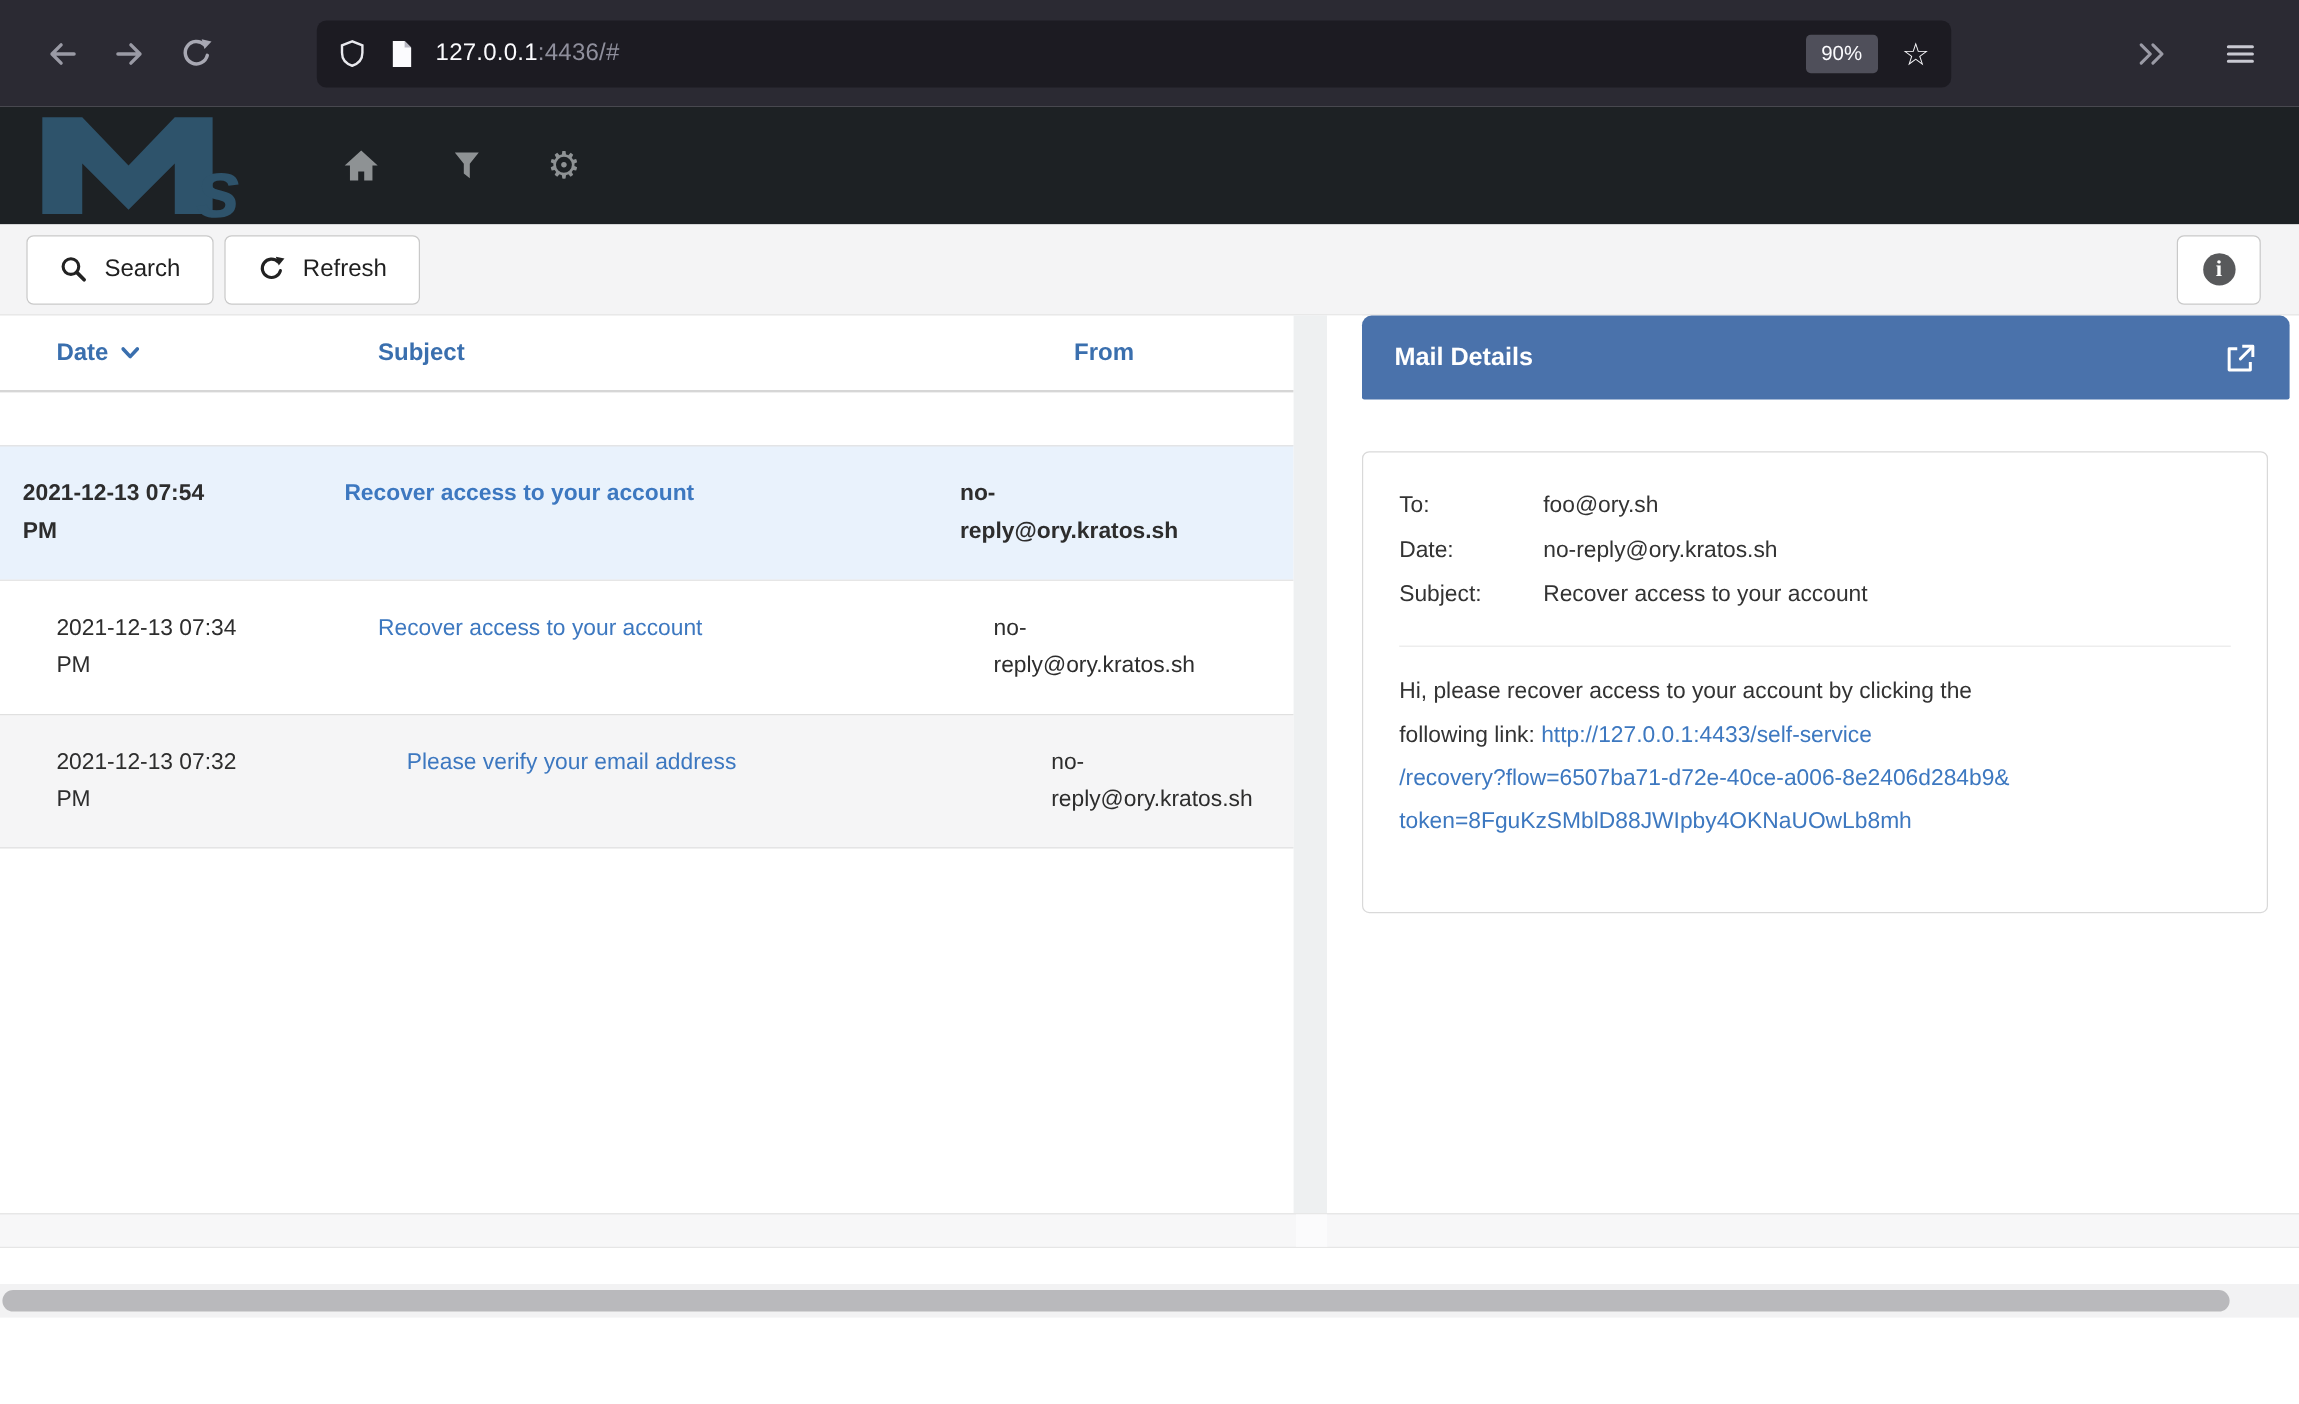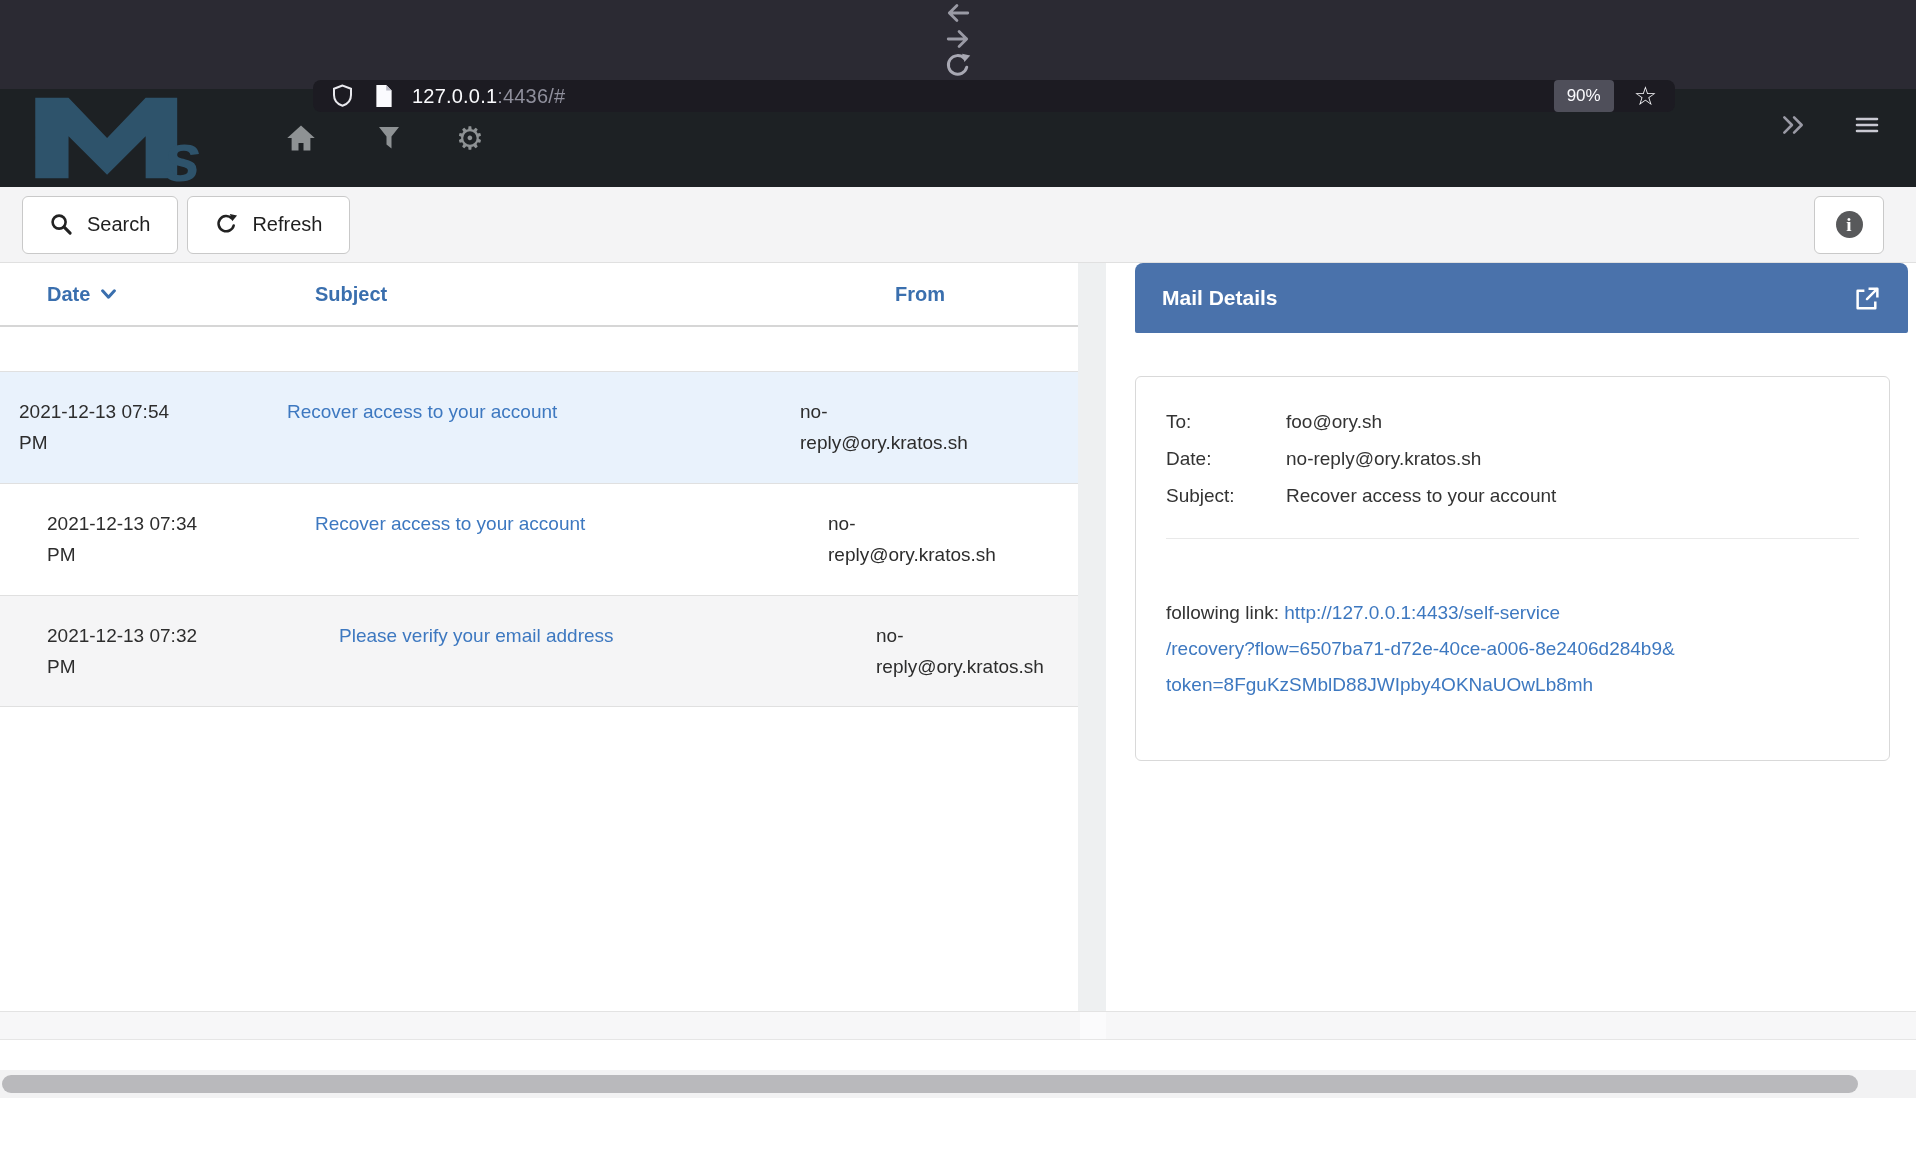--- a/index.html
+++ b/index.html
@@ -10,21 +10,21 @@
   }
   
   .tabbar { height:78px; background:#1c1b22; display:flex; align-items:flex-end; position:relative; }
   .win-dots { position:absolute; left:20px; top:32px; display:flex; gap:11px; }
   .win-dots i { width:13px; height:13px; border-radius:50%; background:#6f6f79; display:block; }
   .tab { margin-left:175px; width:360px; height:68px; background:#42414d; border-radius:8px 8px 0 0;
          display:flex; align-items:center; padding:0 18px; color:#fbfbfe; font-size:17px; }
   .tab-title { flex:1; margin-left:12px; white-space:nowrap; overflow:hidden; }
   .tab-close { font-size:22px; color:#d7d7df; cursor:default; }
   .new-tab { font-size:30px; color:#d7d7df; margin-left:24px; margin-bottom:16px; line-height:1; }
-  .urlrow { height:89px; background:#2b2a33; display:flex; align-items:center; padding:0 24px;flex-direction:column; }
+  .urlrow { height:89px; background:#2b2a33; display:flex; align-items:center; padding:0 24px; }
   .nav-ic { width:56px; display:flex; justify-content:center; }
   .urlfield { margin-left:72px; width:1362px; height:56px; background:#1c1b22; border-radius:8px;
               display:flex; align-items:center; padding:0 18px; color:#fbfbfe; font-size:20px; }
   .url-text { margin-left:18px; letter-spacing:.2px; }
   .url-dim { color:#8f8f9c; }
   .zoom-badge { margin-left:auto; background:#4f4f5a; color:#fbfbfe; font-size:17px;
                 padding:6px 13px; border-radius:4px; }
   .star { margin-left:20px; font-size:26px; color:#fbfbfe; line-height:1; }
   .chrome-right { margin-left:auto; display:flex; align-items:center; gap:46px; padding-right:12px; }
   
@@ -51,21 +51,21 @@
                border-bottom:2px solid #d6d6d6; color:var(--head-text,#3a6fae);
                font-weight:bold; font-size:20px; }
   .h-date { width:268px; display:flex; align-items:center; gap:11px; }
   .h-subject { width:513px; }
   .h-from { width:250px; padding-left:67px; }
   .mrows { margin-top:44px; }
   .mrow { display:flex; padding:24px 0 24px 47px; border-top:1px solid #e0e0e0;
           font-size:19px; line-height:31px; color:#2d2d2d; min-height:112px; }
   .mrow:last-child { border-bottom:1px solid #e0e0e0;gap:24px; }
   .mrow:nth-child(odd) { background:#f5f5f6; }
-  .mrow.selected { background:var(--row-selected,#e9f2fc); font-weight:normal;padding-left:19px; }
+  .mrow.selected { background:var(--row-selected,#e9f2fc); font-weight:bold;padding-left:19px; }
   .c-date { width:175px; margin-right:93px; }
   .c-subject { width:430px; margin-right:83px; }
   .c-from { width:185px; overflow-wrap:break-word; }
   .slink { color:var(--link,#3d78c0); text-decoration:none; }
   .gap-col { width:57px; background:linear-gradient(90deg,#eef0f1 0,#eef0f1 28px,#fff 28px); }
   .details-panel { width:773px; }
   .d-head { height:70px; background:var(--accent,#4a72ab); border-radius:8px 8px 2px 2px;
             display:flex; align-items:center; padding:0 27px; color:#fff;
             font-size:21px; font-weight:bold; }
   .d-ext { margin-left:auto; display:flex; }
@@ -240,21 +240,21 @@
         <div class="meta-row">
           <span class="meta-label">Date:</span>
           <span>no-reply@ory.kratos.sh</span>
         </div>
         <div class="meta-row">
           <span class="meta-label">Subject:</span>
           <span>Recover access to your account</span>
         </div>
         <hr>
         <p class="mail-body">
-          <br>
+          <span>Hi, please recover access to your account by clicking the</span><br>
           <span>following link: </span><a class="body-link"><span>http://127.0.0.1:4433/self-service</span><span>/recovery?flow=6507ba71-d72e-40ce-a006-8e2406d284b9&amp;</span><span>token=8FguKzSMblD88JWIpby4OKNaUOwLb8mh</span></a>
         </p>
       </div>
     </div>
   </div>
 
   <div class="foot-band">
       <span class="foot-notch"></span>
     </div>
   <div class="white-band"></div>

